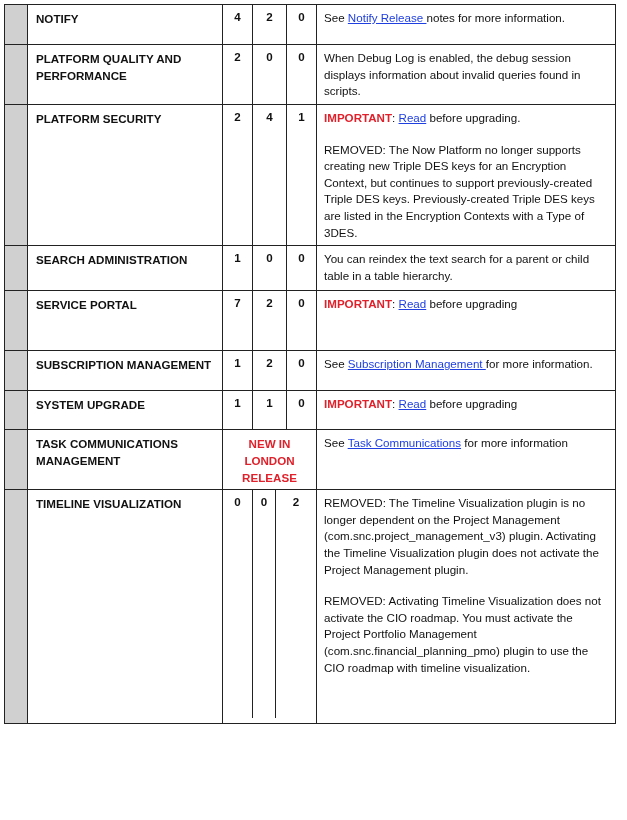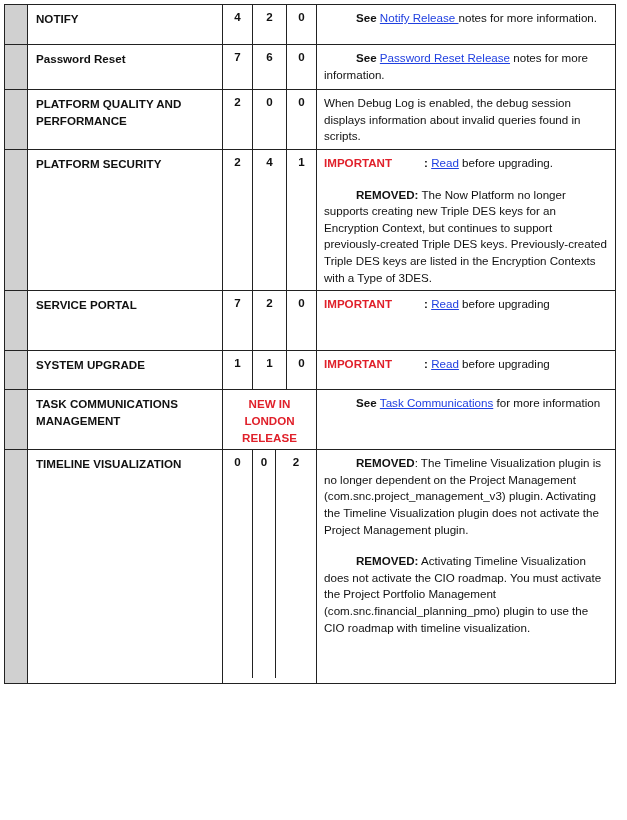--- a/index.html
+++ b/index.html
@@ -17,21 +17,21 @@
   .tbl td {
     border: 1.5px solid #222222;
     vertical-align: top;
     padding: 0;
   }
   .gut { width: 22px; background: #d0d0d0; }
   .name { width: 194px; padding: 5px 8px 0 8px !important; font-weight: bold; line-height: 17px; }
   .num { width: 29px; text-align: center; font-weight: bold; padding-top: 5px !important; }
   .desc { width: 297px; padding: 5px 8px 4px 7px !important; line-height: 16.6px; }
   .new-cell { text-align: center; color: #e0202a; font-weight: bold; padding-top: 5px !important; line-height: 17px; }
-  .b { font-weight: bold; margin-left: 32px; }
+  .b { font-weight: normal; }
   .red { color: #e0202a; font-weight: bold; }
   a.lnk { color: #1f3fe0; text-decoration: underline; text-align: right; }
   .para + .para { margin-top: 15px; }
   .subcell { padding: 0 !important; }
   .subwrap { display: flex; height: 100%; min-height: 228px; }
   .subwrap > div { text-align: center; font-weight: bold; padding-top: 5px; border-right: 1.5px solid #222; box-sizing: border-box; }
   .subwrap > div:last-child { border-right: none; }
 </style>
 </head>
 <body>
@@ -51,30 +51,20 @@
       <td class="gut"></td>
       <td class="name">NOTIFY</td>
       <td class="num">4</td>
       <td class="num">2</td>
       <td class="num">0</td>
       <td class="desc">
         <span class="b">See </span><a class="lnk" href="#">Notify Release </a><span>notes for more information.</span>
       </td>
     </tr>
 
-    <tr style="height:45px">
-      <td class="gut"></td>
-      <td class="name">Password Reset</td>
-      <td class="num">7</td>
-      <td class="num">6</td>
-      <td class="num">0</td>
-      <td class="desc">
-        <span class="b">See </span><a class="lnk" href="#">Password Reset Release</a><span> notes for more information.</span>
-      </td>
-    </tr>
 
     <tr style="height:60px">
       <td class="gut"></td>
       <td class="name">PLATFORM QUALITY AND PERFORMANCE</td>
       <td class="num">2</td>
       <td class="num">0</td>
       <td class="num">0</td>
       <td class="desc">When Debug Log is enabled, the debug session displays information about invalid queries found in scripts.</td>
     </tr>
 
@@ -87,32 +77,50 @@
       <td class="desc">
         <div class="para">
           <span class="red">IMPORTANT</span><span class="b">:</span> <a class="lnk" href="#">Read</a><span> before upgrading.</span>
         </div>
         <div class="para">
           <span class="b">REMOVED:</span><span> The Now Platform no longer supports creating new Triple DES keys for an Encryption Context, but continues to support previously-created Triple DES keys. Previously-created Triple DES keys are listed in the Encryption Contexts with a Type of 3DES.</span>
         </div>
       </td>
     </tr>
 
+    <tr style="height:45px">
+      <td class="gut"></td>
+      <td class="name">SEARCH ADMINISTRATION</td>
+      <td class="num">1</td>
+      <td class="num">0</td>
+      <td class="num">0</td>
+      <td class="desc">You can reindex the text search for a parent or child table in a table hierarchy.</td>
+    </tr>
 
     <tr style="height:60px">
       <td class="gut"></td>
       <td class="name">SERVICE PORTAL</td>
       <td class="num">7</td>
       <td class="num">2</td>
       <td class="num">0</td>
       <td class="desc">
         <span class="red">IMPORTANT</span><span class="b">:</span> <a class="lnk" href="#">Read</a><span> before upgrading</span>
       </td>
     </tr>
 
+    <tr style="height:40px">
+      <td class="gut"></td>
+      <td class="name">SUBSCRIPTION MANAGEMENT</td>
+      <td class="num">1</td>
+      <td class="num">2</td>
+      <td class="num">0</td>
+      <td class="desc">
+        <span class="b">See </span><a class="lnk" href="#">Subscription Management </a><span>for more information.</span>
+      </td>
+    </tr>
 
     <tr style="height:39px">
       <td class="gut"></td>
       <td class="name">SYSTEM UPGRADE</td>
       <td class="num">1</td>
       <td class="num">1</td>
       <td class="num">0</td>
       <td class="desc">
         <span class="red">IMPORTANT</span><span class="b">:</span> <a class="lnk" href="#">Read</a><span> before upgrading</span>
       </td>

